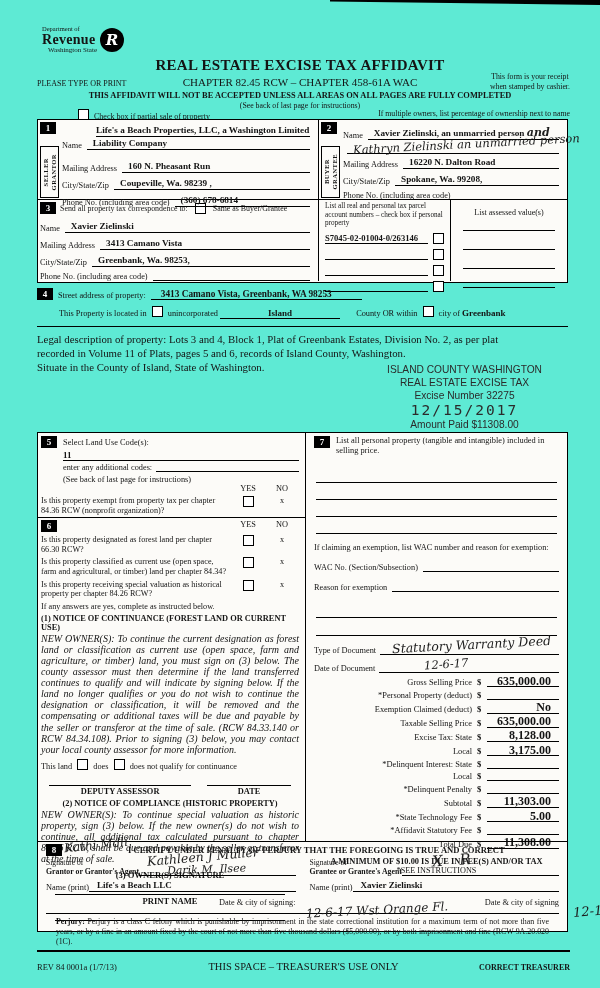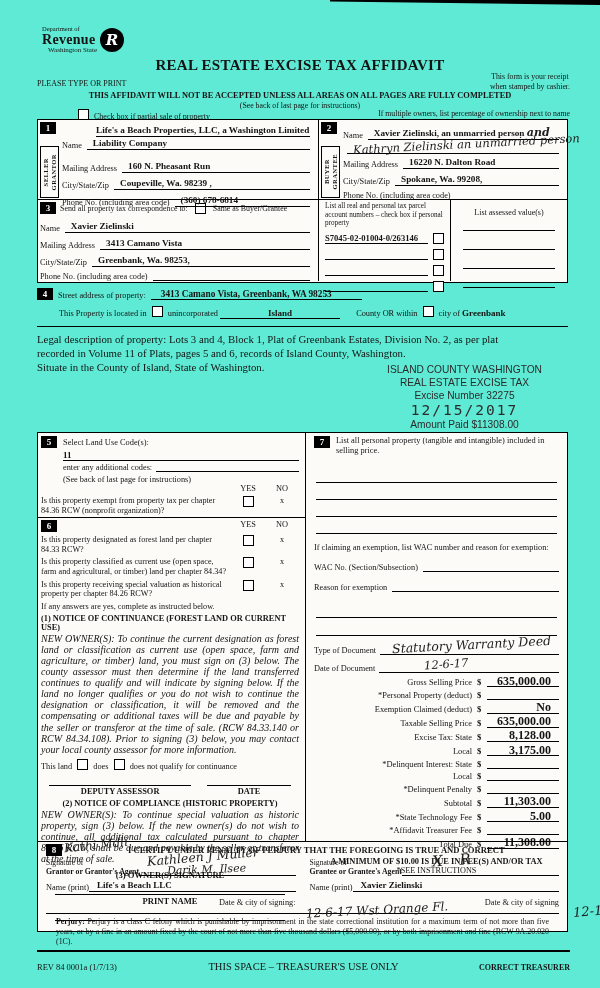--- a/index.html
+++ b/index.html
@@ -158,20 +158,21 @@
     <div class="logo">
       <div class="logo-text">
         <div class="logo-dept">Department of</div>
         <div class="logo-rev">Revenue</div>
         <div class="logo-state">Washington State</div>
       </div>
       <div class="logo-mark">R</div>
     </div>
     <div class="please">PLEASE TYPE OR PRINT</div>
     <div class="title">REAL ESTATE EXCISE TAX AFFIDAVIT</div>
+    <div class="subtitle">CHAPTER 82.45 RCW – CHAPTER 458-61A WAC</div>
     <div class="receipt">
       <div>This form is your receipt</div>
       <div>when stamped by cashier.</div>
     </div>
     <div class="warning">THIS AFFIDAVIT WILL NOT BE ACCEPTED UNLESS ALL AREAS ON ALL PAGES ARE FULLY COMPLETED</div>
     <div class="seeback">(See back of last page for instructions)</div>
     <div class="partialrow">
       <span class="cb"></span>
       <span>Check box if partial sale of property</span>
     </div>
@@ -352,21 +353,21 @@
         <div class="sec6">
           <div class="s6head">
             <span class="nbox">6</span>
             <span style="flex:1;"></span>
             <span class="ynhead" style="width:68px;">
               <span>YES</span>
               <span>NO</span>
             </span>
           </div>
           <div class="qrow">
-            <span class="qt">Is this property designated as forest land per chapter 84.33 RCW?</span>
+            <span class="qt">Is this property designated as forest land per chapter 66.30 RCW?</span>
             <span class="qc"><span class="cb"></span></span>
             <span class="qc">x</span>
           </div>
           <div class="qrow">
             <span class="qt">Is this property classified as current use (open space, farm and agricultural, or timber) land per chapter 84.34?</span>
             <span class="qc"><span class="cb"></span></span>
             <span class="qc">x</span>
           </div>
           <div class="qrow">
             <span class="qt">Is this property receiving special valuation as historical property per chapter 84.26 RCW?</span>
@@ -475,21 +476,21 @@
             <span class="flabel">Subtotal</span>
             <span class="fdollar">$</span>
             <span class="fval">11,303.00</span>
           </div>
         <div class="fee">
             <span class="flabel">*State Technology Fee</span>
             <span class="fdollar">$</span>
             <span class="fval">5.00</span>
           </div>
         <div class="fee">
-            <span class="flabel">*Affidavit Treasurer Fee</span>
+            <span class="flabel">*Affidavit Statutory Fee</span>
             <span class="fdollar">$</span>
             <span class="fval"></span>
           </div>
         <div class="fee">
             <span class="flabel">Total Due</span>
             <span class="fdollar">$</span>
             <span class="fval">11,308.00</span>
           </div>
         <div class="minimum">A MINIMUM OF $10.00 IS DUE IN FEE(S) AND/OR TAX</div>
         <div class="seeinstr">*SEE INSTRUCTIONS</div>

